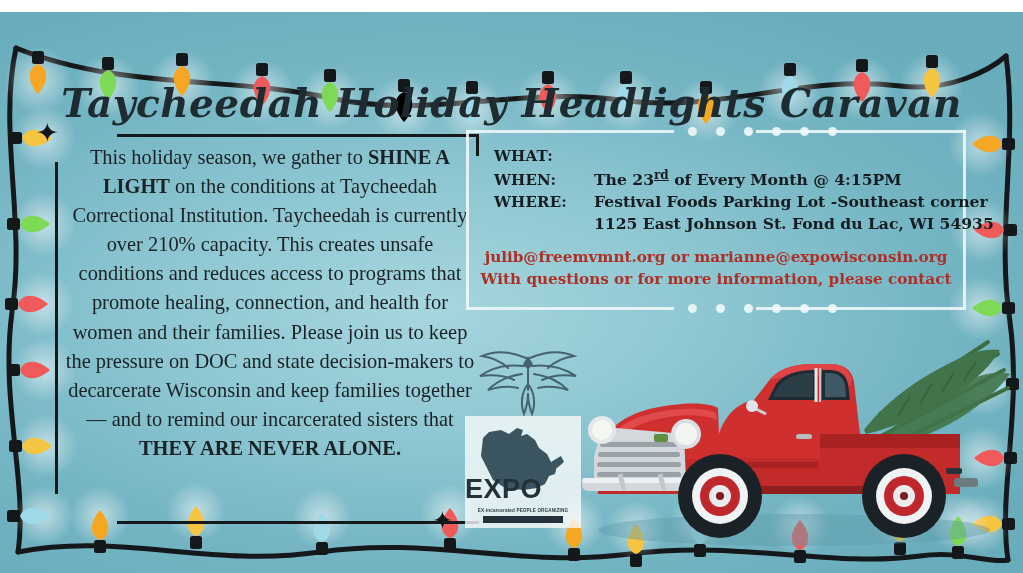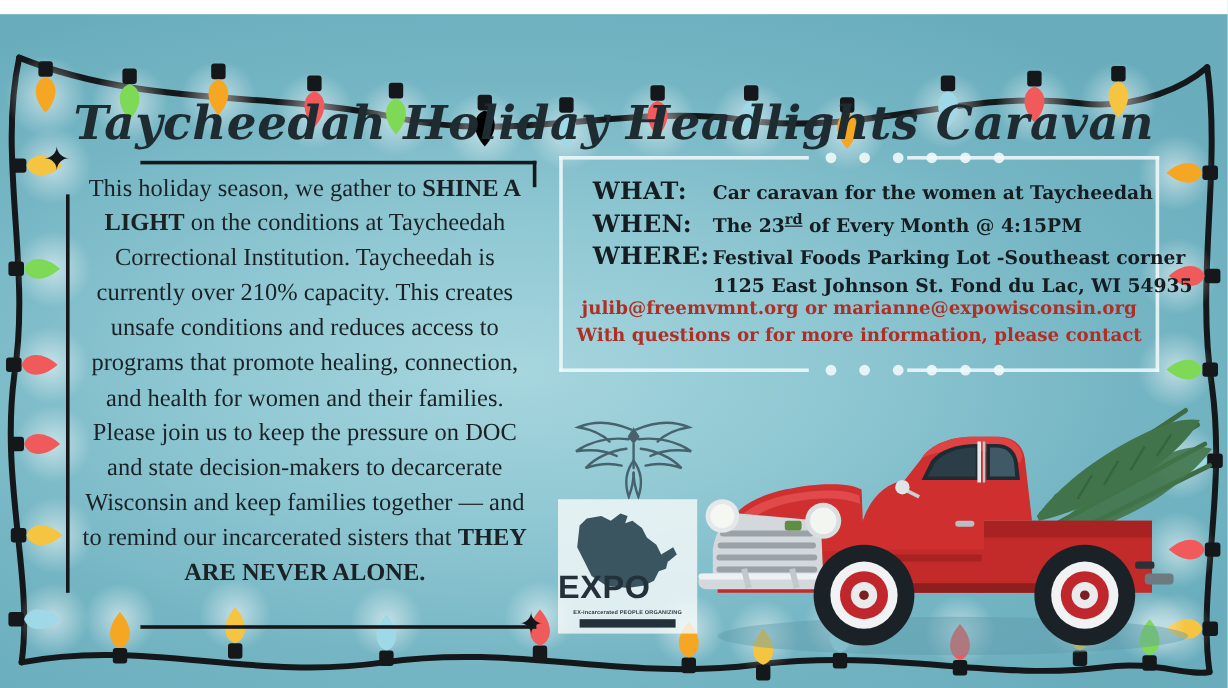--- a/index.html
+++ b/index.html
@@ -23,21 +23,21 @@
     font-style:italic;
     font-weight:700;
     font-size:39px;
     letter-spacing:.5px;
     color:#1e2b30;
     white-space:nowrap;
   }
 
   
   .para-box{
-    position:absolute;left:55px;top:122px;width:392px;height:390px;
+    position:absolute;left:55px;top:122px;width:392px;height:390px;padding-left:32px;
   }
   .para-box .edge-top{
     position:absolute;left:62px;right:0;top:0;height:3px;background:#15191b;
   }
   .para-box .edge-left{
     position:absolute;left:0;top:28px;bottom:30px;width:3px;background:#15191b;
   }
   .para-box .edge-bottom{
     position:absolute;left:62px;right:0;bottom:0;height:3px;background:#15191b;
   }
@@ -73,21 +73,21 @@
   .dots{position:absolute;display:flex;gap:19px;}
   .dots.top{left:222px;top:-3px;}
   .dots.bot{left:222px;bottom:-3px;}
   .dots i{display:block;width:9px;height:9px;border-radius:50%;background:rgba(240,248,249,.9);}
 
   .info-rows{position:absolute;left:28px;top:17px;}
   .irow{display:flex;align-items:baseline;margin-bottom:3px;}
   .ilabel{
     width:100px;flex:0 0 100px;
     font-family:"DejaVu Serif",serif;font-weight:700;
-    font-size:20px;color:#161d21;letter-spacing:.2px;
+    font-size:15px;color:#161d21;letter-spacing:.2px;
   }
   .ival{
     font-family:"DejaVu Serif",serif;font-weight:700;
     font-size:15.6px;color:#161d21;white-space:nowrap;
   }
   .ival sup{font-size:12px;vertical-align:super;text-decoration:underline;}
   .ival2{
     margin-left:100px;
     font-family:"DejaVu Serif",serif;font-weight:700;
     font-size:15.6px;color:#161d21;white-space:nowrap;
@@ -342,21 +342,20 @@
         <i></i>
         <i></i>
         <i></i>
         <i></i>
         <i></i>
     </div>
 
     <div class="info-rows">
       <div class="irow">
         <div class="ilabel">WHAT:</div>
-        <div class="ival">Car caravan for the women at Taycheedah</div>
       </div>
       <div class="irow">
         <div class="ilabel">WHEN:</div>
         <div class="ival"><span>The 23</span><sup>rd</sup><span> of Every Month @ 4:15PM</span></div>
       </div>
       <div class="irow">
         <div class="ilabel">WHERE:</div>
         <div class="ival">Festival Foods Parking Lot -Southeast corner</div>
       </div>
       <div class="ival2">1125 East Johnson St. Fond du Lac, WI 54935</div>

